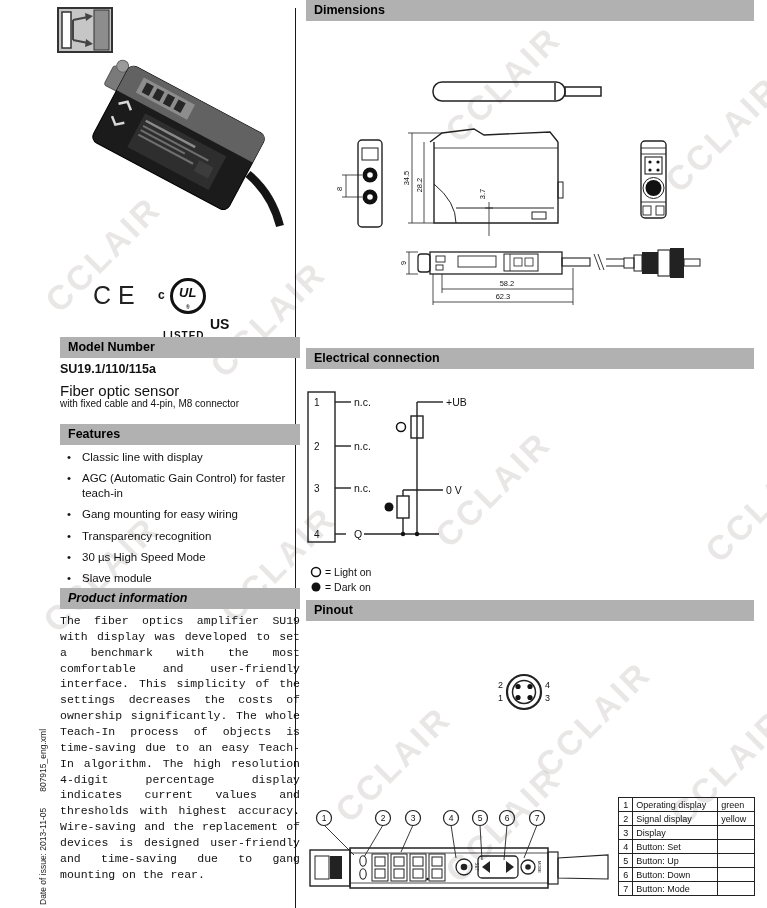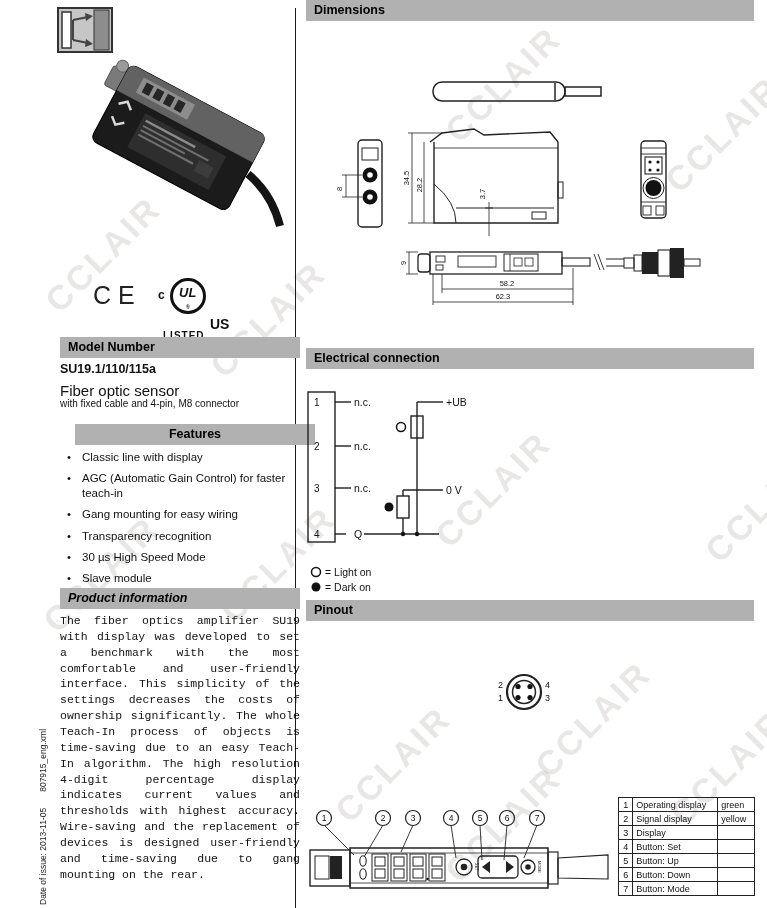--- a/index.html
+++ b/index.html
@@ -29,21 +29,21 @@
   .ul-reg { position:absolute; left:13px; top:23px; font-size:5px; }
   .ul-c { position:absolute; left:10px; top:18px; font-size:12px; }
   .ul-us { position:absolute; left:62px; top:20px; font-size:14px;margin-top:26px; }
   .ul-listed { position:absolute; left:15px; top:60px; font-size:10px; letter-spacing:1px; }
 
   .model-bar { left:0; top:337px; }
   .model-name { left:0; top:362px; font-weight:bold; font-size:12.5px; }
   .model-type { left:0; top:382px; font-size:15px; }
   .model-variant { left:0; top:398px; font-size:10px; }
 
-  .features-bar { left:15px; top:424px;text-align:center; }
+  .features-bar { left:0; top:424px; }
   .features-list { left:0; top:450px; width:240px; list-style:none; font-size:11.5px; }
   .features-list li { position:relative; padding-left:22px; margin-bottom:7px; line-height:1.25; }
   .features-list li::before { content:"•"; position:absolute; left:7px; top:0; }
 
   .prodinfo-bar { left:0; top:588px;font-style:italic; }
   .prodinfo-text { left:0; top:613px; width:240px; font-size:11.5px; line-height:1.38; text-align:justify;font-family:Liberation Mono, monospace; }
 
   .dims-bar { left:0; top:0; width:448px; }
   .dims-svg { left:0; top:36px; width:449px; height:310px; }
   .elec-bar { left:0; top:348px; width:448px; }

